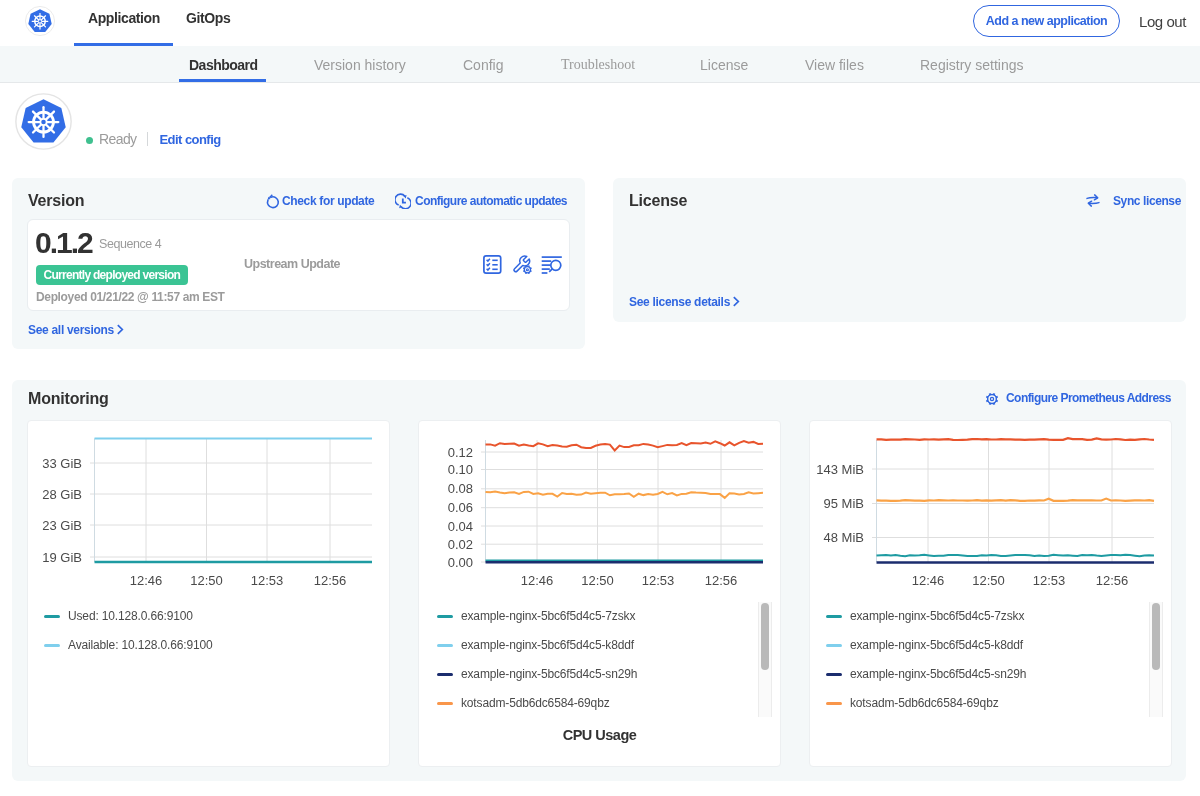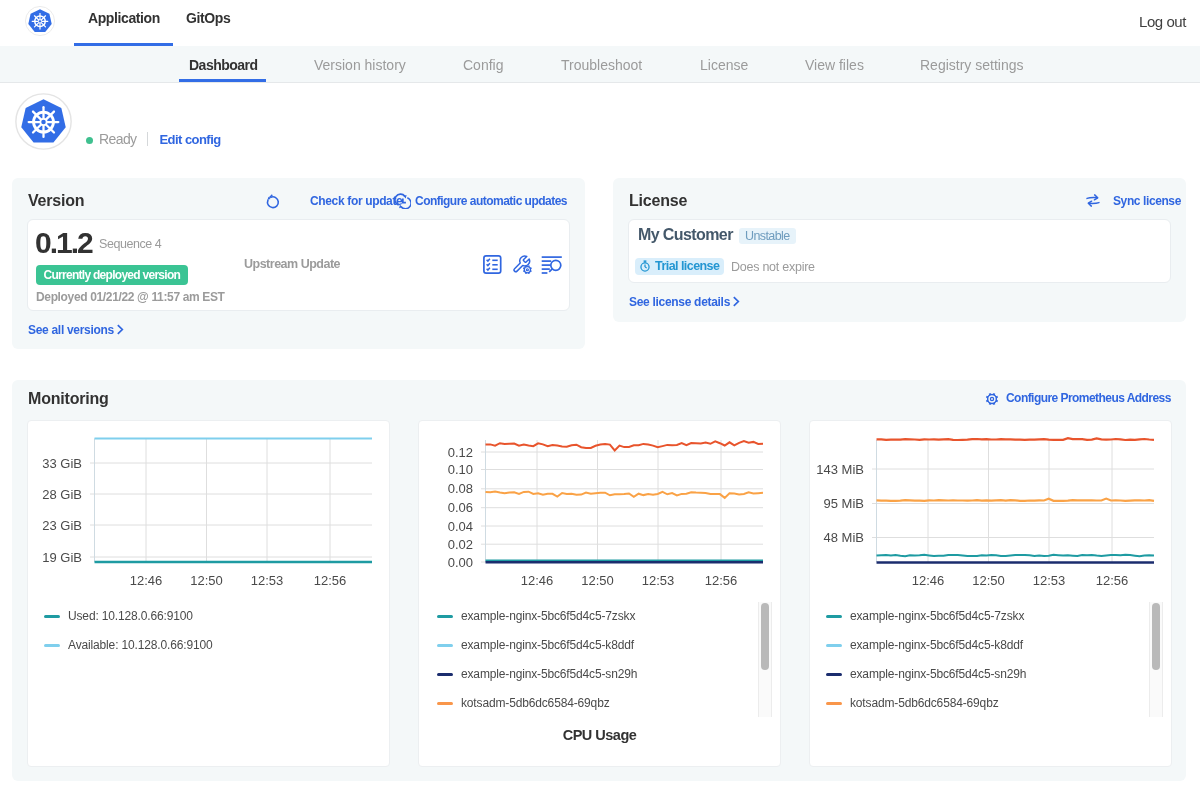--- a/index.html
+++ b/index.html
@@ -71,27 +71,28 @@
       <line x1="54.2" y1="55.2" x2="68.4" y2="69.4" stroke="#fff" stroke-width="4" stroke-linecap="round"></line>
       <line x1="50.0" y1="57.0" x2="50.0" y2="77.0" stroke="#fff" stroke-width="4" stroke-linecap="round"></line>
       <line x1="45.8" y1="55.2" x2="31.6" y2="69.4" stroke="#fff" stroke-width="4" stroke-linecap="round"></line>
       <line x1="44.0" y1="51.0" x2="24.0" y2="51.0" stroke="#fff" stroke-width="4" stroke-linecap="round"></line>
       <line x1="45.8" y1="46.8" x2="31.6" y2="32.6" stroke="#fff" stroke-width="4" stroke-linecap="round"></line>
 <circle cx="50" cy="51" r="5.5" fill="#326de6" stroke="#fff" stroke-width="3"></circle>
     </svg>
   <span class="navtab" style="left:88px;">Application</span>
   <span class="navtab" style="left:186px;">GitOps</span>
   <div class="nav-underline"></div>
+  <div class="addbtn">Add a new application</div>
   <div class="logout">Log out</div>
 </div>
 <div class="subnav">
   <span class="subtab active" style="left:189px;">Dashboard</span>
   <span class="subtab" style="left:314px;">Version history</span>
   <span class="subtab" style="left:463px;">Config</span>
-  <span class="subtab" style="left:561px;">Troubleshoot</span>
+  <span class="subtab" style="left:561px;font-family:Liberation Serif, serif;">Troubleshoot</span>
   <span class="subtab" style="left:700px;">License</span>
   <span class="subtab" style="left:805px;">View files</span>
   <span class="subtab" style="left:920px;">Registry settings</span>
 </div>
 <div class="sub-underline"></div>
 <div class="apphead">
   <svg class="abs" style="left:15px; top:10px;" width="57" height="57" viewBox="0 0 100 100">
       <circle cx="50" cy="50" r="48.5" fill="#fff" stroke="#e4e4e4" stroke-width="2.5"></circle>
 <path d="M50.0 11.0 L81.3 26.1 L89.0 59.9 L67.4 87.0 L32.6 87.0 L11.0 59.9 L18.7 26.1 Z" fill="#326de6"></path>
 <circle cx="50" cy="51" r="17.5" fill="none" stroke="#fff" stroke-width="5"></circle>
@@ -108,21 +109,21 @@
   <div class="appstatus"><span class="dot"></span>Ready<span class="vsep"></span><a class="blue" style="font-weight:bold; font-size:13px; letter-spacing:-0.55px;">Edit config</a></div>
 </div>
 
 <div class="card card-version">
   <div class="cardtitle" style="left:16px; top:14px;">Version</div>
   <svg class="icoaction" style="left:253px; top:16px;" width="15" height="15" viewBox="0 0 17 17">
       <path d="M6.42 3.77 A6.1 6.1 0 1 1 3.27 7.21" fill="none" stroke="#3066e0" stroke-width="1.8" stroke-linecap="round" transform="rotate(3 8.5 8.5)"></path>
 <line x1="4.95" y1="4.25" x2="8.3" y2="0.9" stroke="#3066e0" stroke-width="1.7"></line>
 <polygon points="2.9,6.5 6.35,5.65 3.85,3.15" fill="#3066e0"></polygon>
     </svg>
-  <div class="link" style="left:270px; top:16px; letter-spacing:-0.35px;margin-left:28px;">Check for update</div>
+  <div class="link" style="left:270px; top:16px; letter-spacing:-0.35px;">Check for update</div>
   <svg class="icoaction" style="left:383px; top:15px;" width="16" height="16" viewBox="0 0 17 17">
       <g stroke="#3066e0" fill="none">
 <path d="M3.9 12.86 A6 6 0 1 1 10.55 3.36" stroke-width="1.7"></path>
 <path d="M13.1 5.14 A6 6 0 1 1 6.45 14.64" stroke-width="1.7"></path>
 <path d="M8.3 5.9 L8.3 10.2 L11.6 10.2" stroke-width="1.9"></path>
 </g>
 <polygon points="12.3,2.2 8.9,3.3 11.5,5.9" fill="#3066e0"></polygon>
 <polygon points="4.4,16.1 7.8,15.0 5.2,12.4" fill="#3066e0"></polygon>
     </svg>
   <div class="link" style="left:403px; top:16px; letter-spacing:-0.52px;">Configure automatic updates</div>
@@ -177,34 +178,20 @@
   <div class="cardtitle" style="left:16px; top:14px;">License</div>
   <svg class="icoaction" style="left:473px; top:15px;" width="14" height="15" viewBox="0 0 16 16">
       <g stroke="#3066e0" fill="none" stroke-width="1.7" stroke-linecap="round" stroke-linejoin="round">
 <path d="M1.2 5.6 C4 4.6 9 4.6 12.6 4.8"></path>
 <path d="M9.9 1.6 L13.4 4.9 L9.6 7.2"></path>
 <path d="M14.8 10.4 C12 11.4 7 11.4 3.4 11.2"></path>
 <path d="M6.1 14.4 L2.6 11.1 L6.4 8.8"></path>
 </g>
     </svg>
   <div class="link" style="left:500px; top:16px; letter-spacing:-0.4px;">Sync license</div>
-  <div class="whitebox" style="left:15px; top:41px; width:543px; height:64px;">
-    <div class="mycust">My Customer</div>
-    <div class="pill-unstable">Unstable</div>
-    <div class="pill-trial"><svg class="trialicon" width="12" height="12" viewBox="0 0 13 13">
-          <g stroke="#2496d2" fill="none" stroke-width="1.4">
-<circle cx="6.5" cy="7.6" r="4.4"></circle>
-<line x1="6.5" y1="7.6" x2="6.5" y2="4.9"></line>
-<line x1="6.5" y1="7.6" x2="8.4" y2="8.6" stroke-width="1.2"></line>
-<line x1="5" y1="1.2" x2="8" y2="1.2" stroke-width="1.6"></line>
-<line x1="6.5" y1="1.2" x2="6.5" y2="3.2"></line>
-</g>
-        </svg>Trial license</div>
-    <div class="noexpire">Does not expire</div>
-  </div>
   <div class="link" style="left:16px; top:117px;">See license details<svg class="chev" width="8" height="11" viewBox="0 0 8 11">
         <path d="M1.8 1.2 L6.3 5.5 L1.8 9.8" fill="none" stroke="#3066e0" stroke-width="1.7"></path>
       </svg></div>
 </div>
 
 <div class="card card-mon">
   <div class="cardtitle" style="left:16px; top:10px;">Monitoring</div>
   <svg class="icoaction" style="left:973px; top:12px;" width="14" height="14" viewBox="0 0 15 15">
       <circle cx="7.5" cy="7.5" r="4.7" fill="none" stroke="#3066e0" stroke-width="1.6"></circle>
 <line x1="11.75" y1="9.26" x2="13.60" y2="10.03" stroke="#3066e0" stroke-width="2.1"></line>

